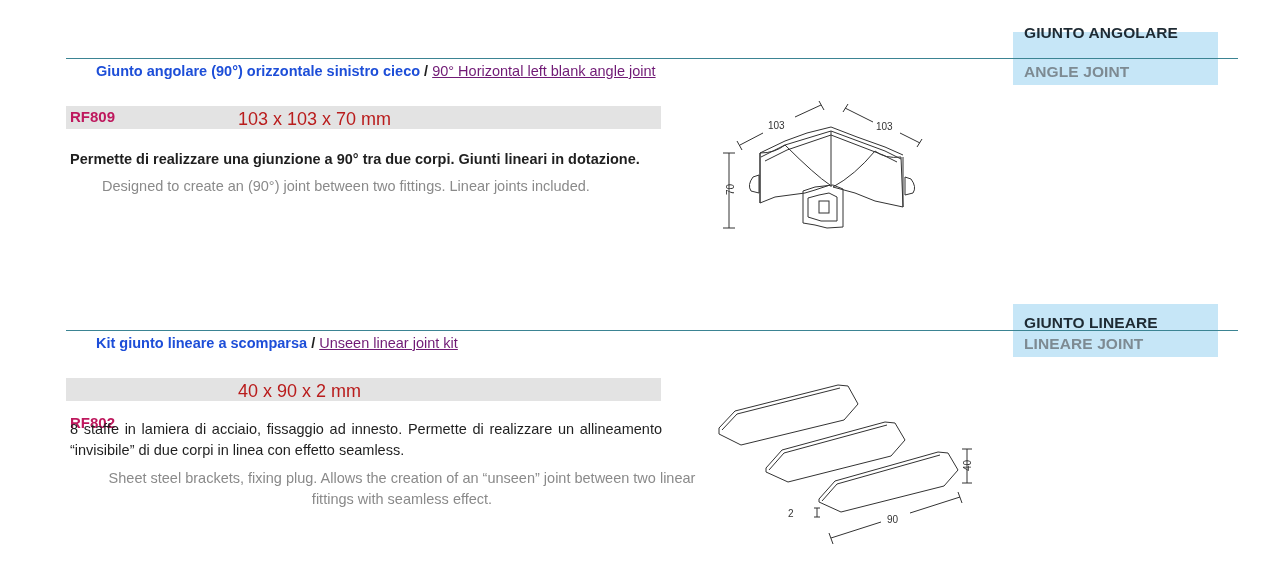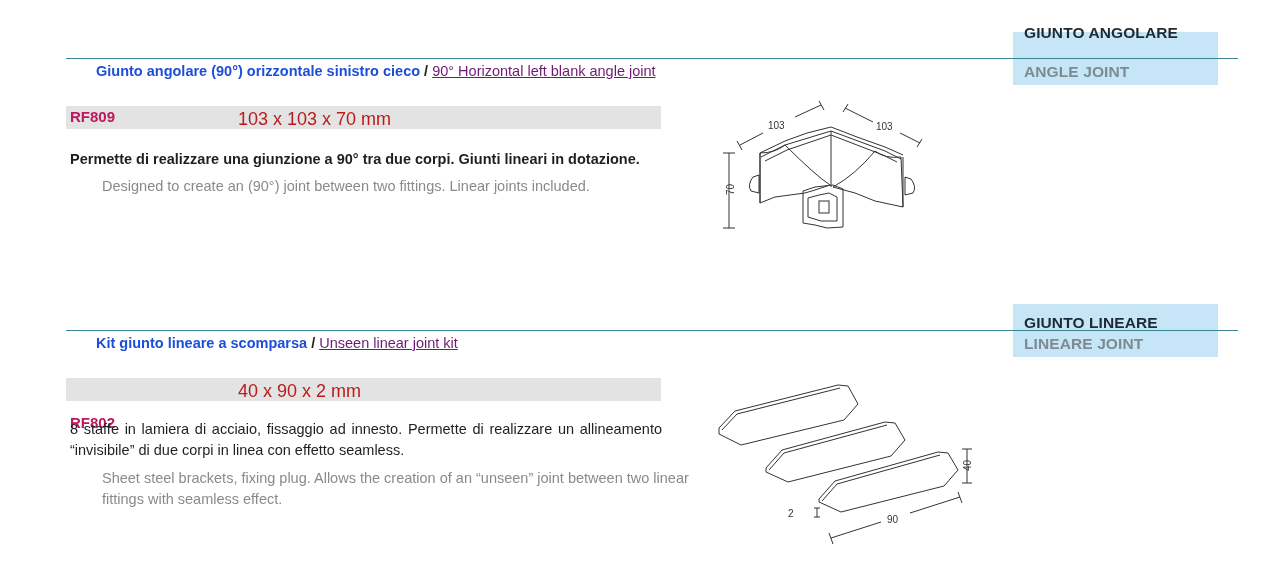--- a/index.html
+++ b/index.html
@@ -88,21 +88,21 @@
 
   <div class="title" style="top:335px;text-align:center;">
     <span class="it">Kit giunto lineare a scomparsa</span><span class="sep"> / </span><span class="en">Unseen linear joint kit</span>
   </div>
 
   <div class="codebar" style="top:378px;"></div>
   <div class="code" style="top:380px;margin-top:34px;">RF802</div>
   <div class="dims" style="top:381px;text-align:right;">40 x 90 x 2 mm</div>
 
   <div class="desc-it" style="top:419px;">8 staffe in lamiera di acciaio, fissaggio ad innesto. Permette di realizzare un allineamento “invisibile” di due corpi in linea con effetto seamless.</div>
-  <div class="desc-en" style="top:468px;">Sheet steel brackets, fixing plug. Allows the creation of an “unseen” joint between two linear fittings with seamless effect.</div>
+  <div class="desc-en" style="top:468px;text-align:center;">Sheet steel brackets, fixing plug. Allows the creation of an “unseen” joint between two linear fittings with seamless effect.</div>
 
   <svg class="abs" style="left:710px;top:380px;" width="280" height="170" viewBox="0 0 280 170">
     <g fill="none" stroke="#333" stroke-width="1">
 
       <polyline points="9,48 25,31 128,5 138,6 148,24 134,40 31,65 9,54 9,48"></polyline>
       <polyline points="12,50 27,34 130,8"></polyline>
 
       <polyline points="56,88 72,70 175,42 185,43 195,60 181,76 78,102 56,92 56,88"></polyline>
       <polyline points="59,90 74,73 177,45"></polyline>
 

